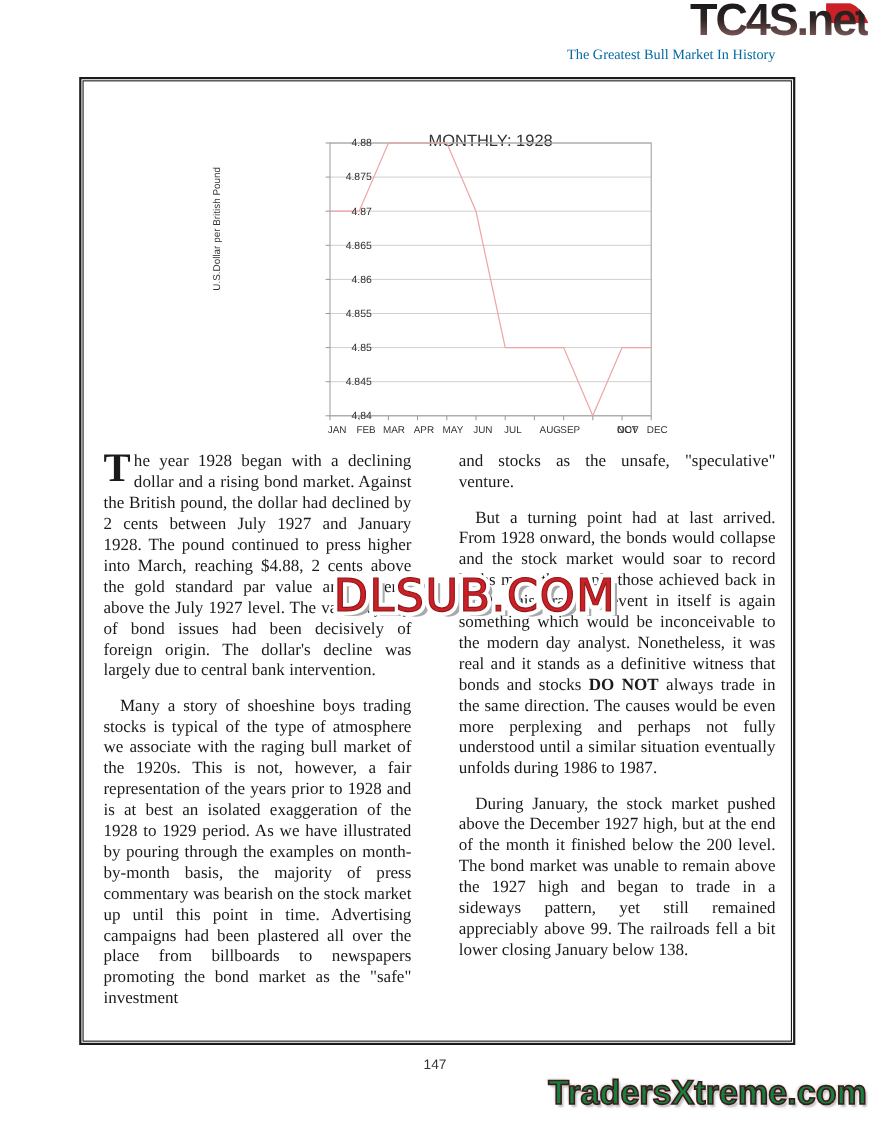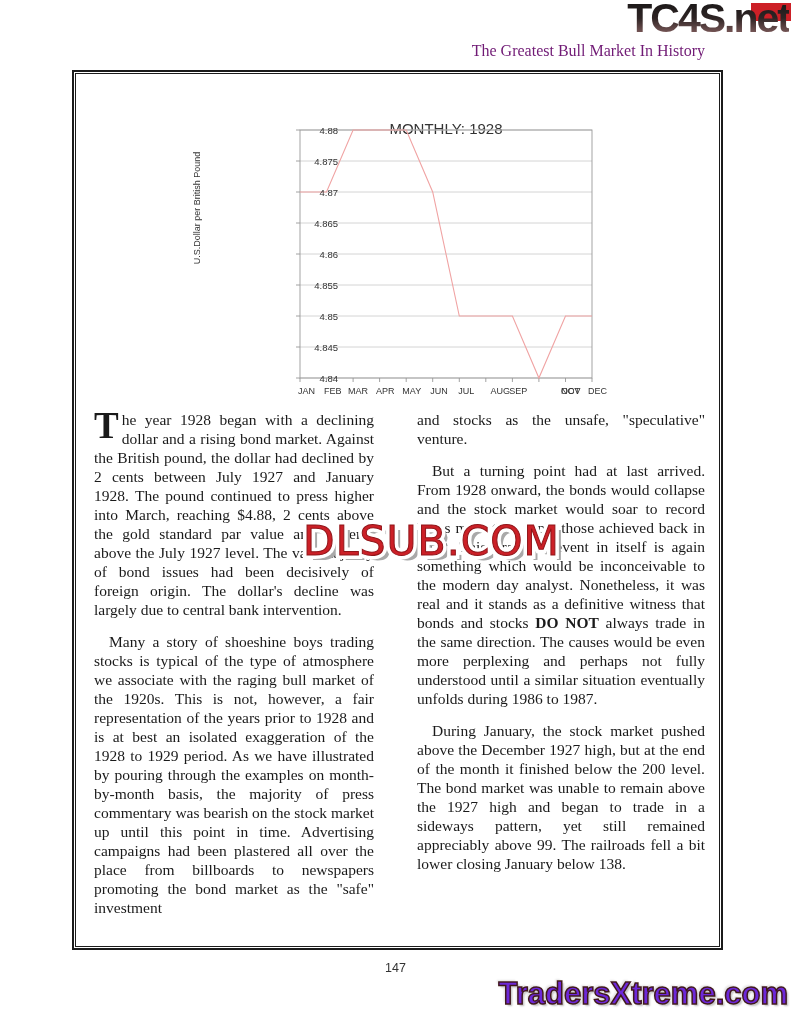--- a/index.html
+++ b/index.html
@@ -1,25 +1,25 @@
 <!DOCTYPE html>
 <html><head>
 <meta charset="utf-8">
 <style>
   html,body{margin:0;padding:0;background:#fff;}
   .page{position:relative;width:791px;height:1024px;background:#ffffff;overflow:hidden;
-        font-family:"Liberation Serif",serif;color:#1a1a1a;}
+        font-family:"Liberation Serif",serif;color:#1a1a1a;border-radius:31px;}
 
   
   .red-square{position:absolute;left:751px;top:3px;width:40px;height:18px;background:#cc2027;}
   .tc4s{position:absolute;right:2px;top:-4px;font-family:"Liberation Sans",sans-serif;
         font-weight:900;font-size:41px;letter-spacing:-2px;line-height:44px;
         background:linear-gradient(180deg,#141414 0%,#2e2424 50%,#9b6f6f 100%);
         -webkit-background-clip:text;background-clip:text;color:transparent;}
-  .tagline{position:absolute;right:86px;top:42px;font-size:16px;color:#701a75;}
+  .tagline{position:absolute;right:86px;top:42px;font-size:13px;color:#0369a1;}
 
   
   .main-box{position:absolute;left:72px;top:70px;width:647px;height:876px;border:2px solid #1b1b1b;}
   .main-box-inner{position:absolute;inset:1px;border:1px solid #1b1b1b;}
 
   
   .chart-title{position:absolute;left:300px;top:103px;width:292px;text-align:center;
                font-family:"Liberation Sans",sans-serif;font-size:13px;color:#222;}
   .chart-subtitle{position:absolute;left:300px;top:120px;width:292px;text-align:center;
                font-family:"Liberation Sans",sans-serif;font-size:15px;color:#333;}
@@ -50,21 +50,21 @@
              letter-spacing:1px;text-align:right;line-height:48px;}
   .watermark span{position:absolute;left:0;top:0;width:100%;}
   .wm-shadow{color:#a9a9a9;transform:translate(6px,5px);}
   .wm-outline{color:#fff;-webkit-text-stroke:8px #fff;text-shadow:0 0 2px #fff;}
   .wm-fill{color:#cc2027;-webkit-text-stroke:1px #8f1418;}
 
   
   .page-number{position:absolute;left:72px;top:961px;width:647px;text-align:center;
                font-family:"Liberation Sans",sans-serif;font-size:12.5px;color:#333;}
   .traders{position:absolute;right:3px;top:976px;font-family:"Liberation Sans",sans-serif;
-           font-weight:bold;font-size:31px;letter-spacing:0px;color:#6d28d9;
+           font-weight:bold;font-size:31px;letter-spacing:0px;color:#15803d;
            -webkit-text-stroke:1.5px #40181b;
            text-shadow:0 0 3px #e6e6e6,2px 2px 2px #bdbdbd,-2px -2px 2px #e6e6e6;}
 </style>
 </head>
 <body>
 
 <div class="page">
 
   <div class="red-square"></div>
   <div class="tc4s">TC4S.net</div>

